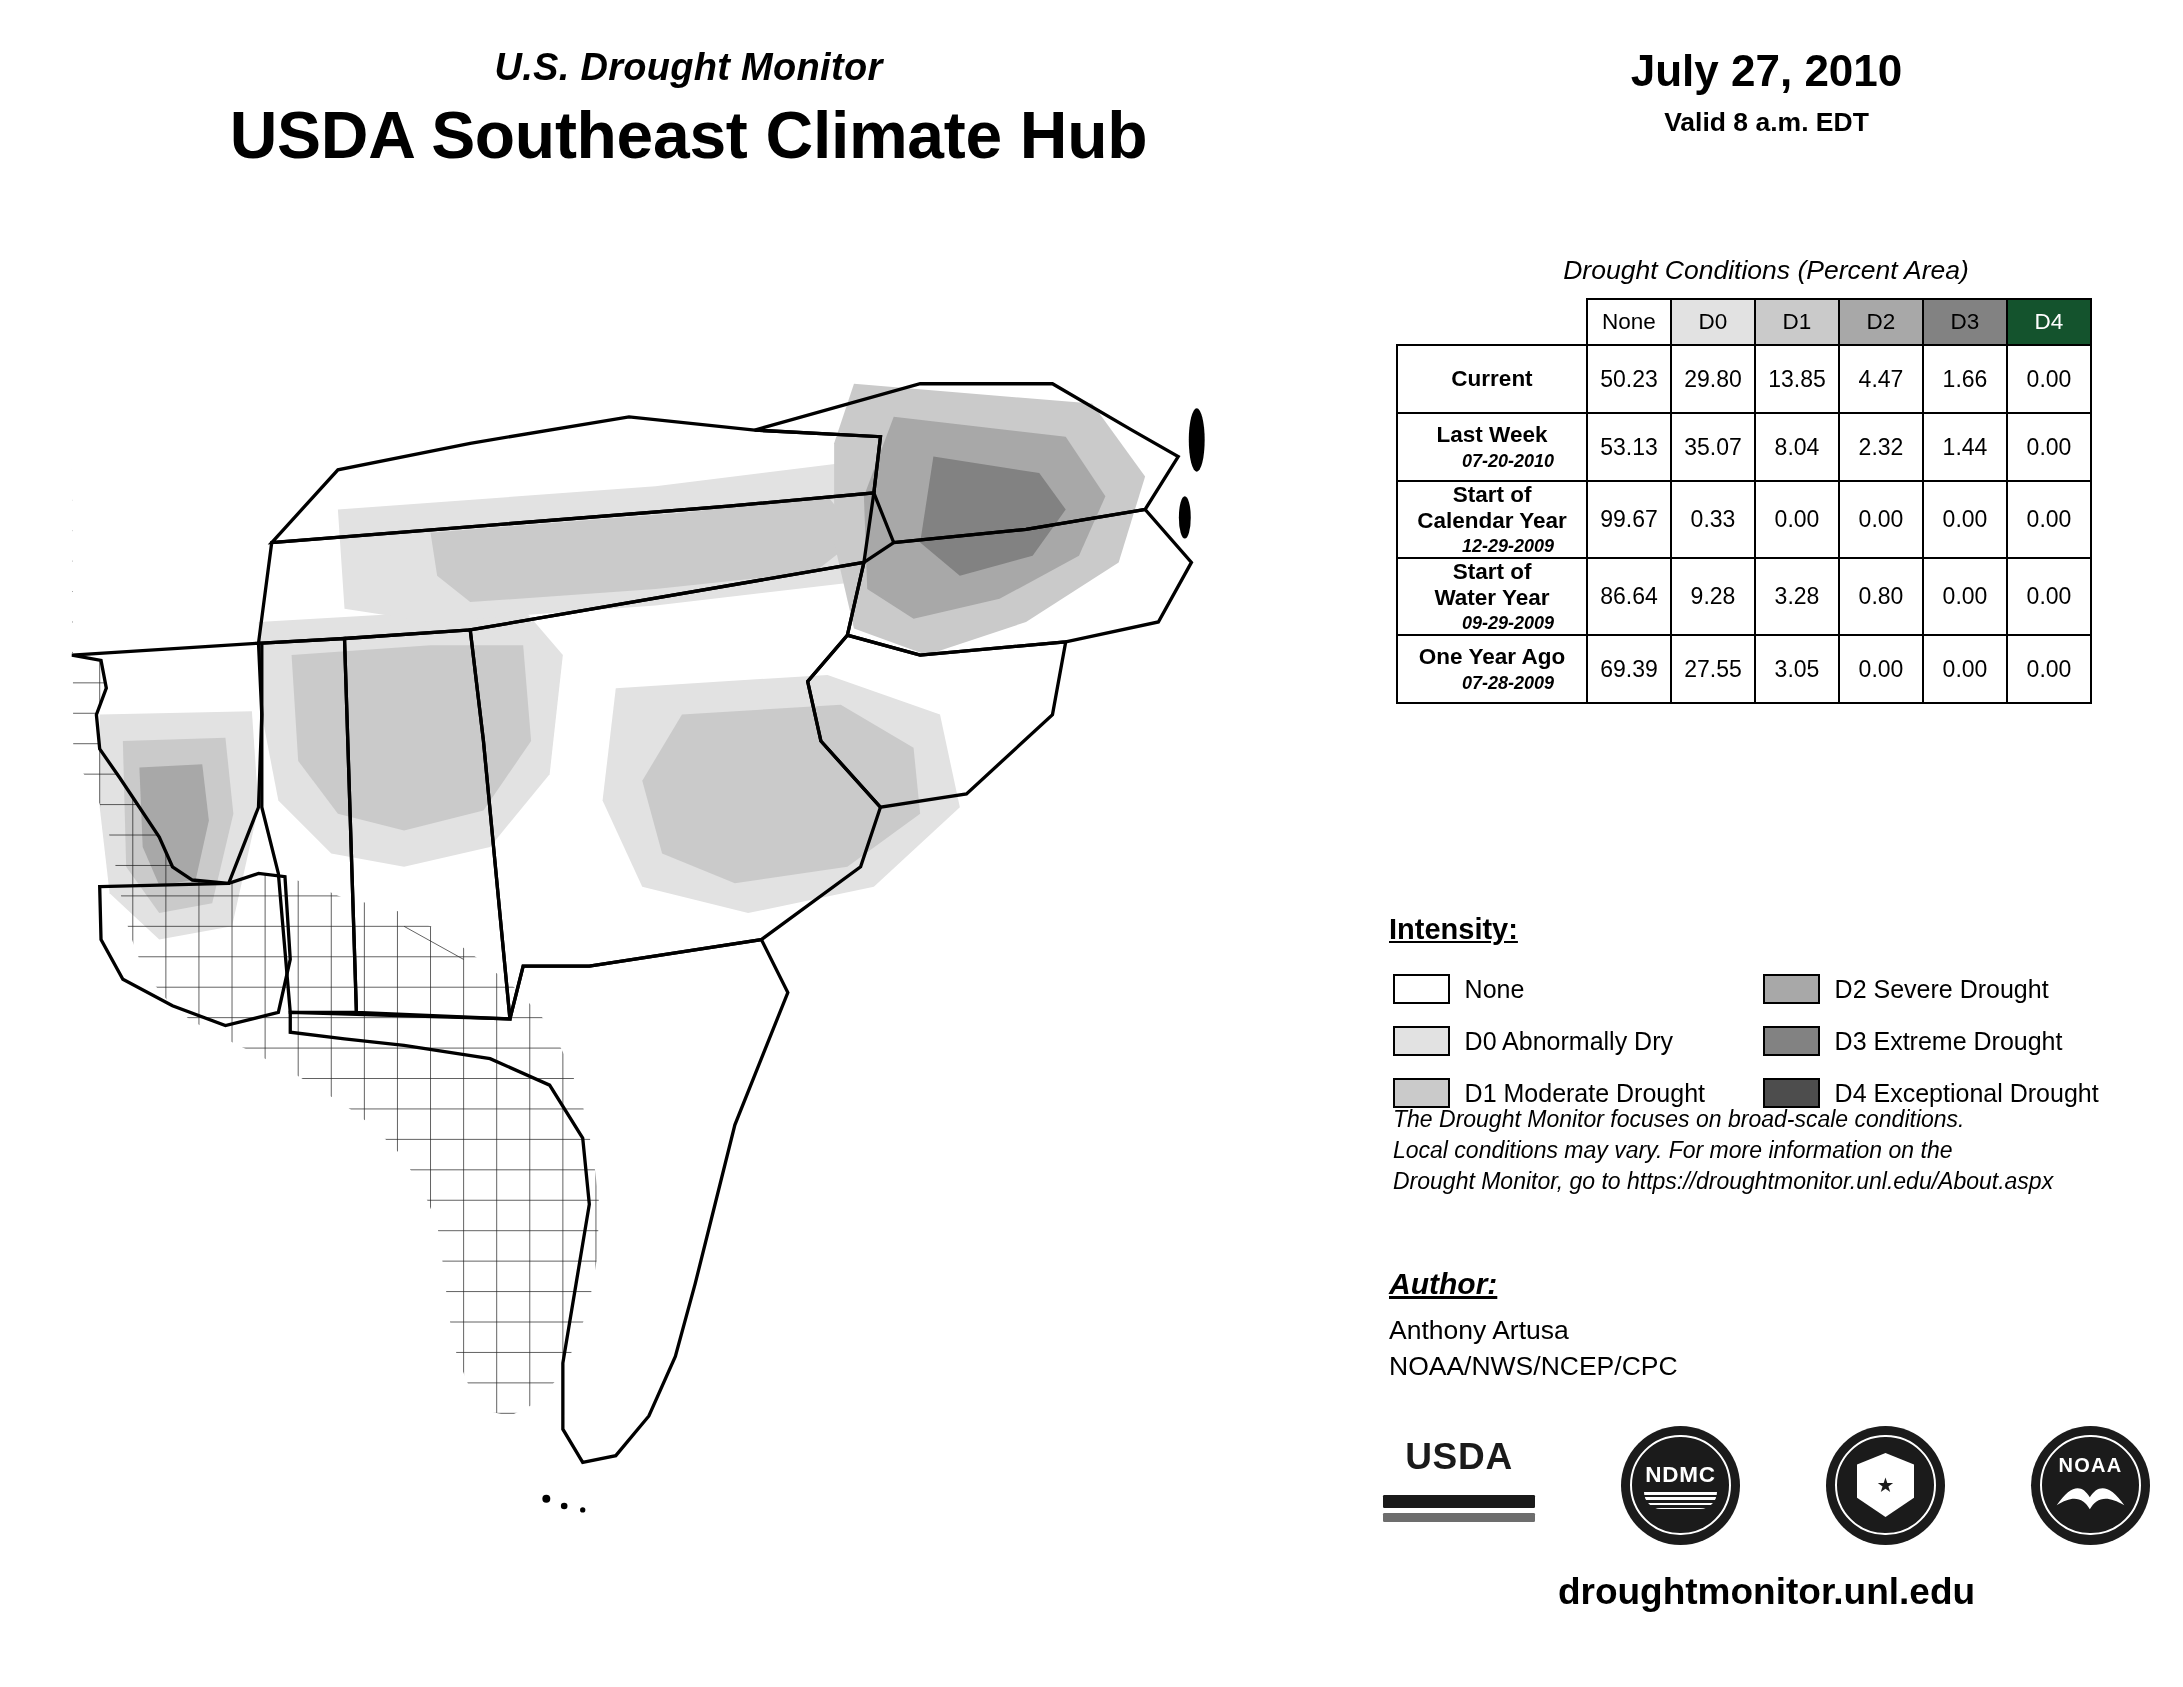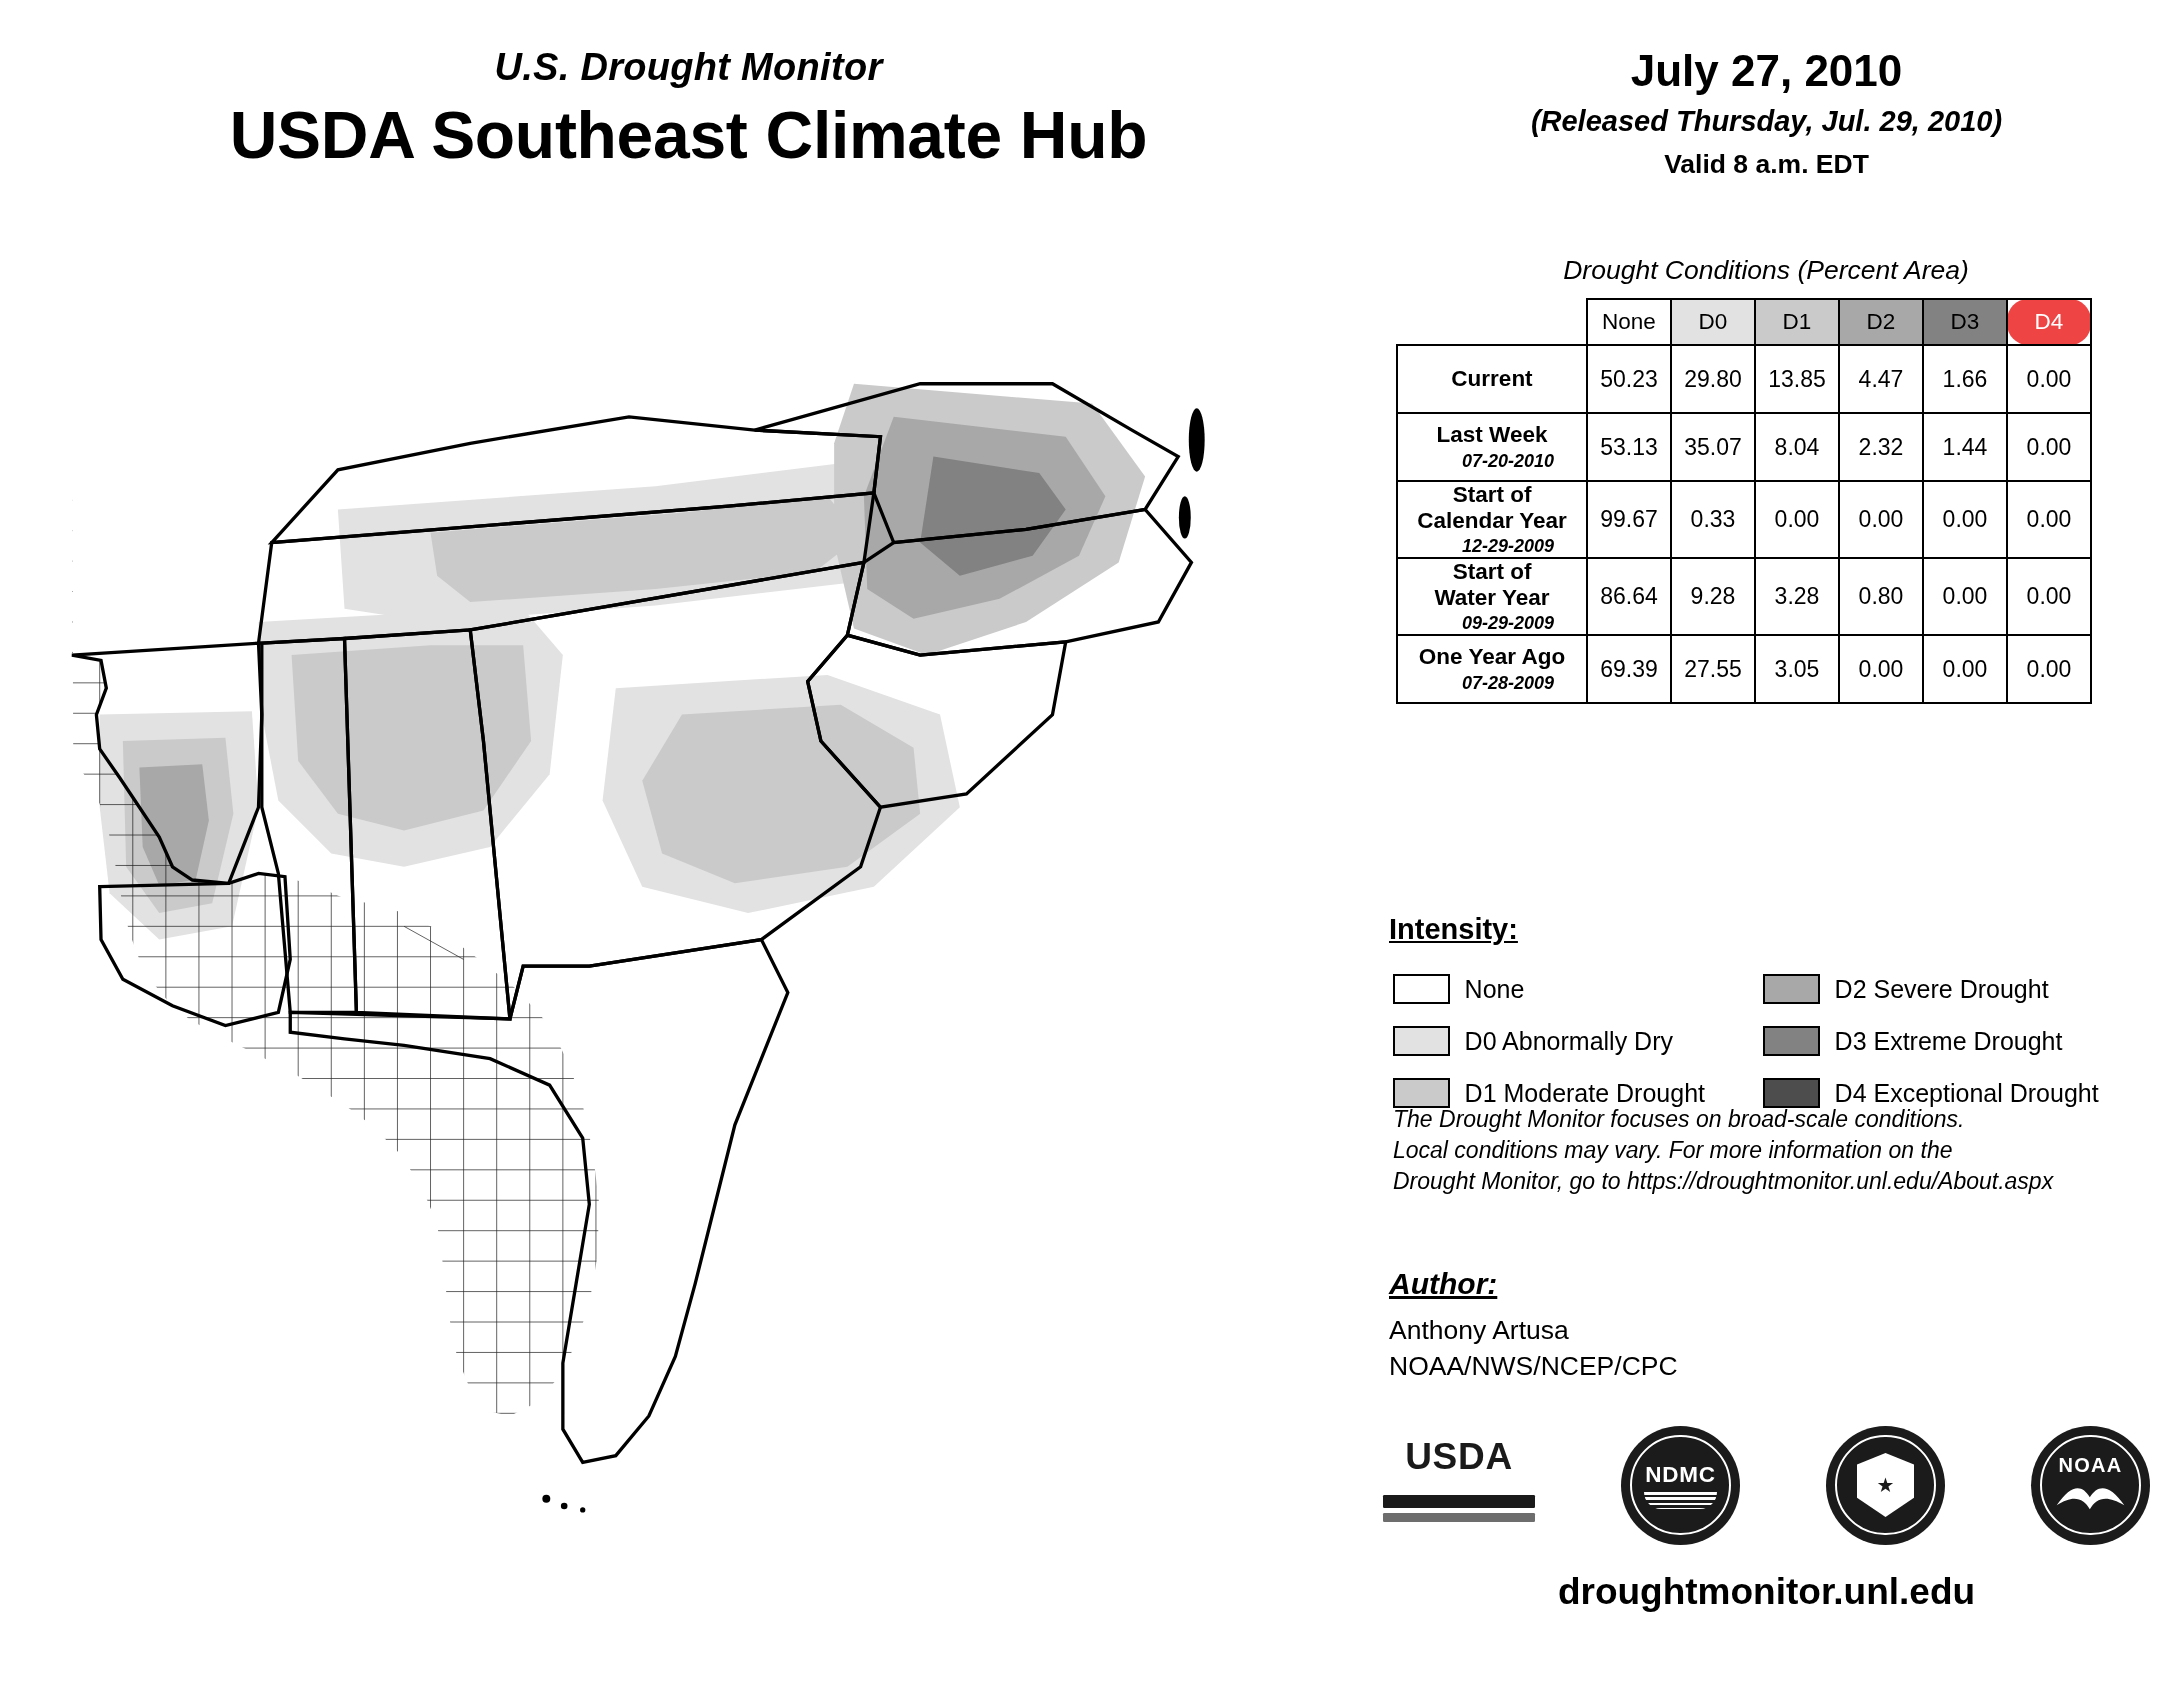--- a/index.html
+++ b/index.html
@@ -91,21 +91,21 @@
   }
   #drought-table thead th.corner {
     border: none;
     width: 188px;
   }
   th.hdr-none { background:#ffffff; }
   th.hdr-d0 { background:#e2e2e2; }
   th.hdr-d1 { background:#cacaca; }
   th.hdr-d2 { background:#a8a8a8; }
   th.hdr-d3 { background:#828282;margin-top:7px; }
-  th.hdr-d4 { background:#ef4444; color:#ffffff;border-radius:21px; }
+  th.hdr-d4 { background:#14532d; color:#ffffff; }
 
   #drought-table tbody td {
     height: 66px;
   }
   td.rowlabel {
     width: 188px;
     font-weight: bold;
     font-size: 22.5px;
     line-height: 1.15;
     padding: 2.6px 4px;
@@ -305,21 +305,20 @@
 </head>
 <body>
 
 <div id="header-left">
   <div id="title-small">U.S. Drought Monitor</div>
   <div id="title-main">USDA Southeast Climate Hub</div>
 </div>
 
 <div id="header-right">
   <div id="date-main">July 27, 2010</div>
-  <div id="date-released">(Released Thursday, Jul. 29, 2010)</div>
   <div id="date-valid">Valid 8 a.m. EDT</div>
 </div>
 
 <div id="table-caption">Drought Conditions (Percent Area)</div>
 
 <table id="drought-table">
   <thead>
     <tr>
       <th class="corner"></th>
       <th class="hdr-none">None</th>

